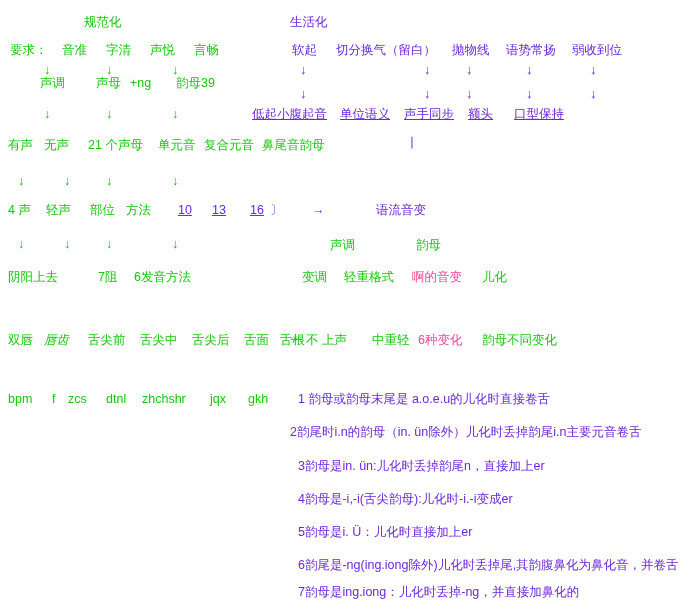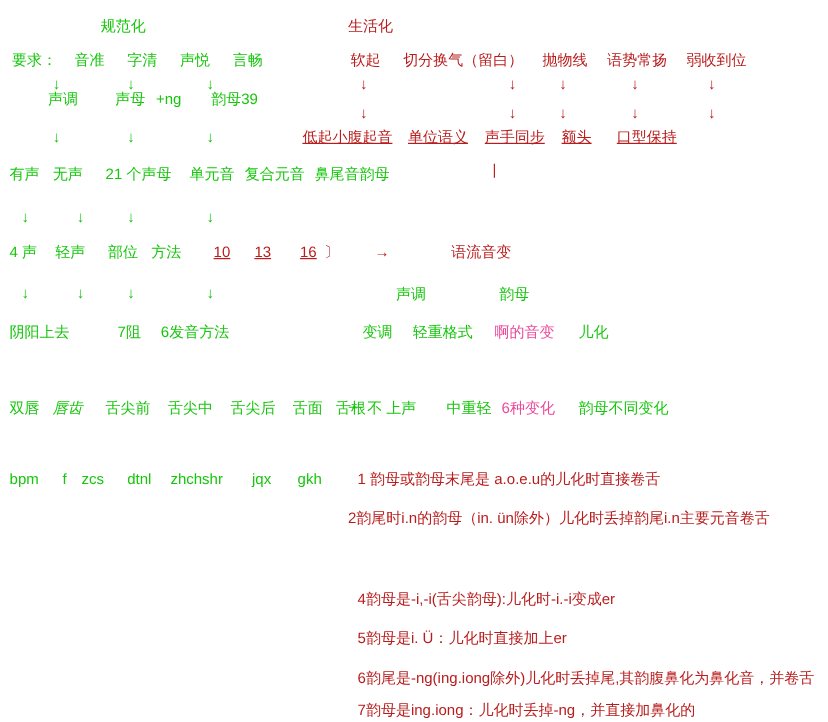--- a/index.html
+++ b/index.html
@@ -19,21 +19,21 @@
     width: 690px;
     height: 602px;
   }
   .node {
     position: absolute;
     white-space: nowrap;
     font-size: 12.5px;
     line-height: 1.1;
   }
   .green { color: #16c60c; }
-  .red   { color: #b91c1c; }
+  .red   { color: #6d28d9; }
   .cyan  { color: #ec4899; }
   .under { text-decoration: underline; }
 </style>
 </head>
 <body>
 
 <div class="canvas" id="canvas">
     <div class="node green" style="left: 84px; top: 16px;">规范化</div>
     <div class="node red" style="left: 290px; top: 16px;">生活化</div>
     <div class="node green" style="left: 10px; top: 44px;">要求：</div>
@@ -118,17 +118,18 @@
     <div class="node green" style="left: 482px; top: 334px;">韵母不同变化</div>
     <div class="node green" style="left: 8px; top: 393px;">bpm</div>
     <div class="node green" style="left: 52px; top: 393px;">f</div>
     <div class="node green" style="left: 68px; top: 393px;">zcs</div>
     <div class="node green" style="left: 106px; top: 393px;">dtnl</div>
     <div class="node green" style="left: 142px; top: 393px;">zhchshr</div>
     <div class="node green" style="left: 210px; top: 393px;">jqx</div>
     <div class="node green" style="left: 248px; top: 393px;">gkh</div>
     <div class="node red" style="left: 298px; top: 393px;">1 韵母或韵母末尾是 a.o.e.u的儿化时直接卷舌</div>
     <div class="node red" style="left: 290px; top: 426px;">2韵尾时i.n的韵母（in. ün除外）儿化时丢掉韵尾i.n主要元音卷舌</div>
+    <div class="node red" style="left: 298px; top: 460px;">3韵母是in. ün:儿化时丢掉韵尾n，直接加上er</div>
     <div class="node red" style="left: 298px; top: 493px;">4韵母是-i,-i(舌尖韵母):儿化时-i.-i变成er</div>
     <div class="node red" style="left: 298px; top: 526px;">5韵母是i. Ü：儿化时直接加上er</div>
     <div class="node red" style="left: 298px; top: 559px;">6韵尾是-ng(ing.iong除外)儿化时丢掉尾,其韵腹鼻化为鼻化音，并卷舌</div>
     <div class="node red" style="left: 298px; top: 586px;">7韵母是ing.iong：儿化时丢掉-ng，并直接加鼻化的</div>
   </div>
 
 </body></html>

